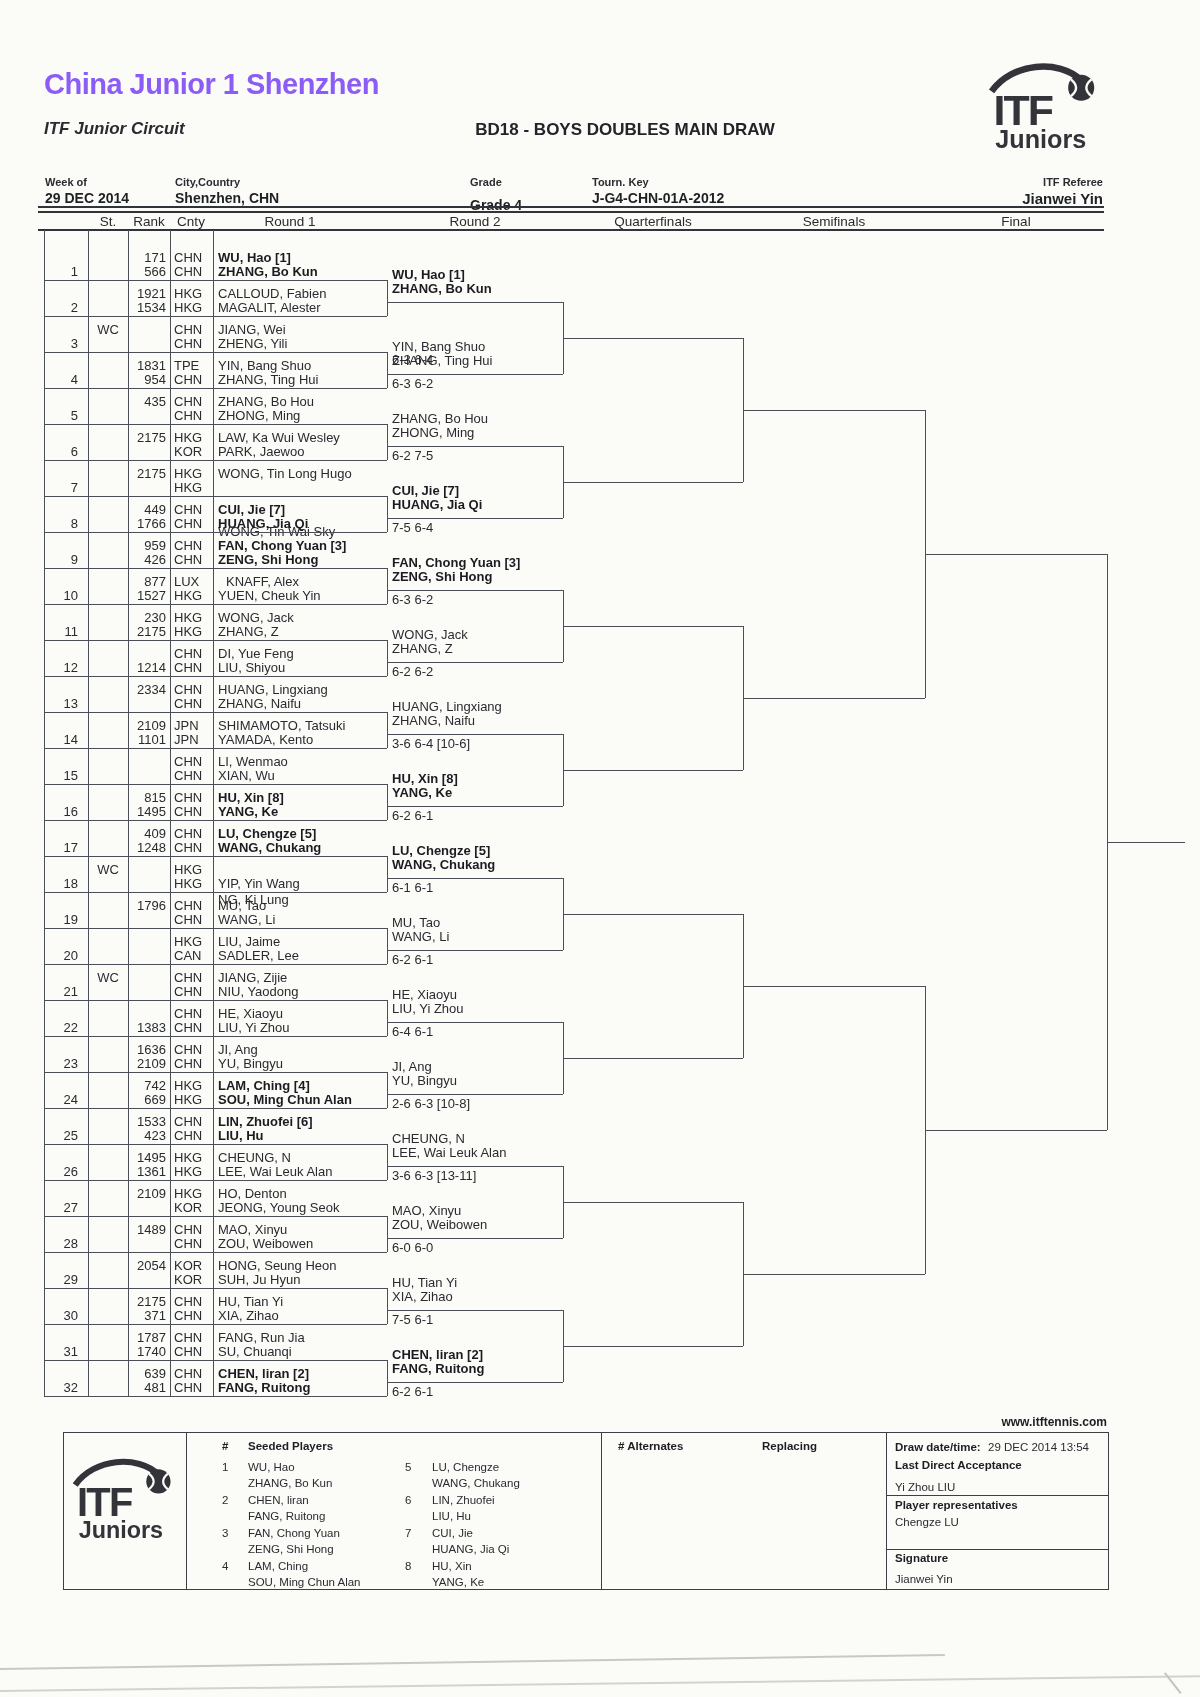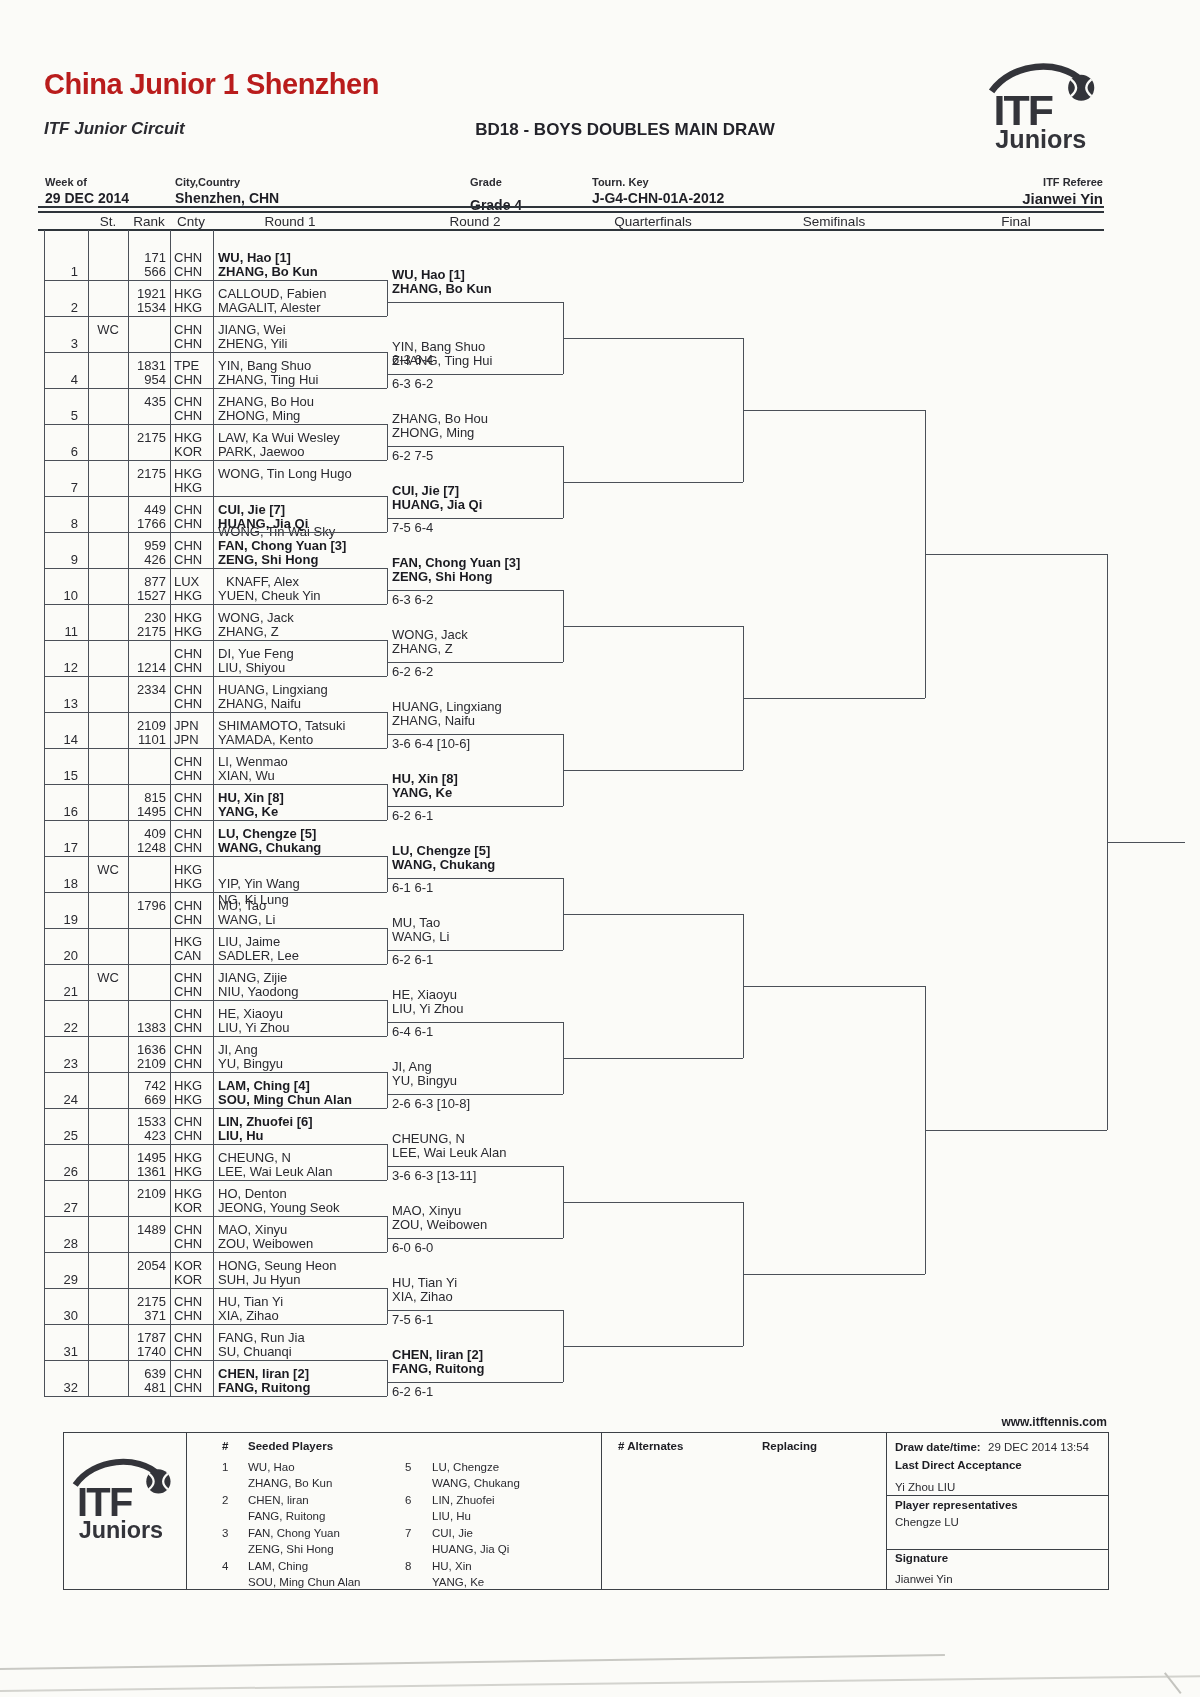--- a/index.html
+++ b/index.html
@@ -6,21 +6,21 @@
   #page{position:relative;width:1200px;height:1697px;background:#fbfbf8;overflow:hidden;
         font-family:"Liberation Sans","DejaVu Sans",sans-serif;color:#26262b;}
   .abs{position:absolute;}
   .t{position:absolute;font-size:13px;height:14px;line-height:14px;white-space:nowrap;color:#2a2a30;}
   .b{font-weight:bold;color:#1b1b21;}
   .r{text-align:right;}
   .c{text-align:center;}
   .hl{position:absolute;border-top:1.6px solid #4b5058;}
   .vl{position:absolute;border-left:1.6px solid #4b5058;}
   .rule{position:absolute;background:#2e343a;}
-  .title{position:absolute;left:44px;top:68px;font-size:29px;font-weight:bold;color:#b91c1c;letter-spacing:-0.5px;}
+  .title{position:absolute;left:44px;top:68px;font-size:29px;font-weight:bold;color:#8b5cf6;letter-spacing:-0.5px;}
   .subtitle{position:absolute;left:44px;top:119px;font-size:17px;font-weight:bold;font-style:italic;color:#2b2b31;}
   .event{position:absolute;left:380px;top:120px;width:490px;text-align:center;font-size:17px;font-weight:bold;color:#23232a;}
   .ilabel{position:absolute;top:176px;font-size:11px;font-weight:bold;color:#2b2b31;}
   .ivalue{position:absolute;top:190px;font-size:14px;font-weight:bold;color:#1f1f26;}
   .colhead{position:absolute;top:214px;font-size:13.5px;color:#2a2a30;transform:translateX(-50%);}
   .fbox{position:absolute;left:63px;top:1432px;width:1044px;height:156px;border:1.8px solid #3c4046;}
   .fdiv{position:absolute;top:0;bottom:0;border-left:1.6px solid #3c4046;}
   .ftext{position:absolute;font-size:11.5px;height:13px;line-height:13px;white-space:nowrap;color:#2b2b31;}
   .fb{font-weight:bold;color:#1d1d23;}
   .website{position:absolute;top:1415px;left:907px;width:200px;text-align:right;font-size:12px;font-weight:bold;color:#1d1d23;}

